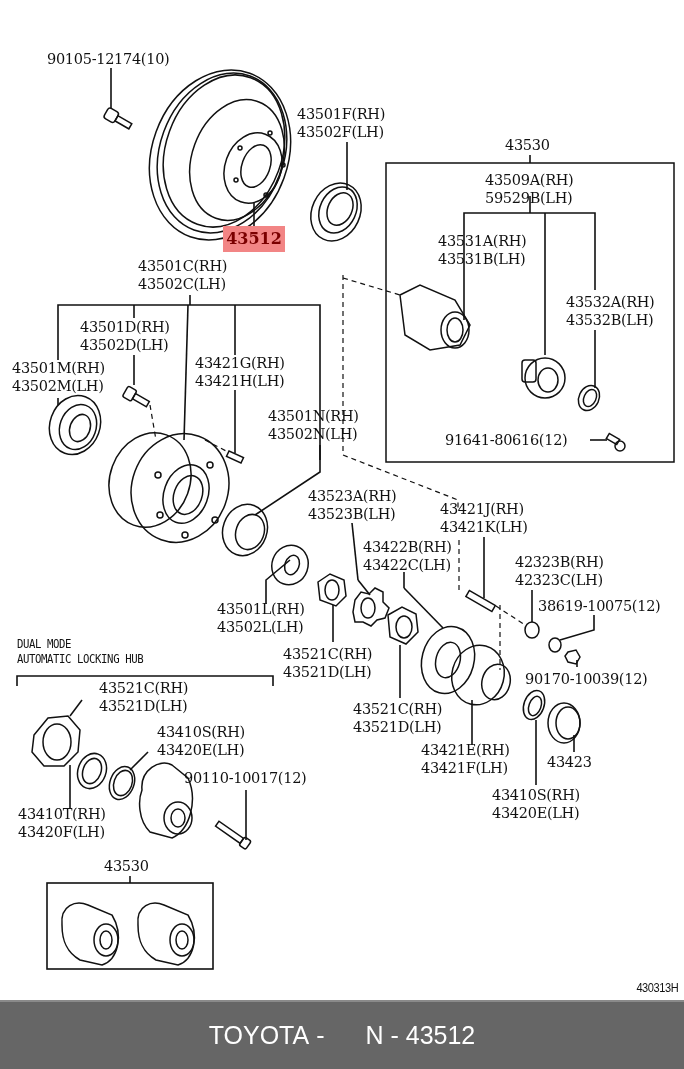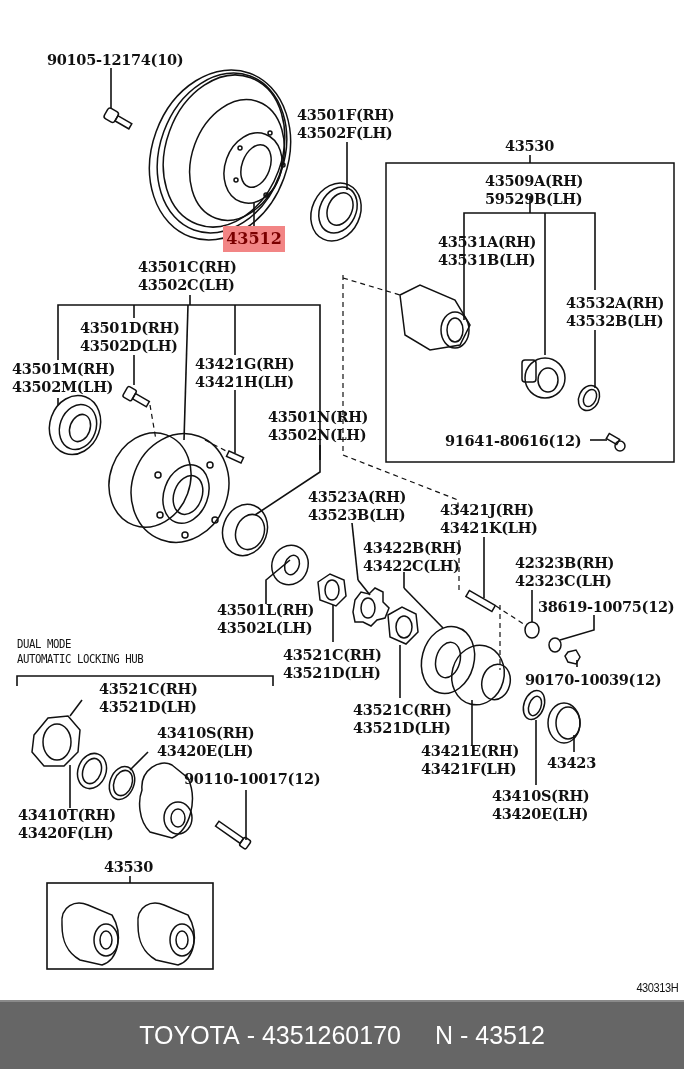--- a/index.html
+++ b/index.html
@@ -1,18 +1,18 @@
 <!DOCTYPE html>
 <html><head>
 <meta charset="utf-8">
 <style>
   html,body{margin:0;padding:0;background:#ffffff;}
   body{width:684px;height:1069px;position:relative;overflow:hidden;font-family:"DejaVu Serif","Liberation Serif",serif;}
   #diagram{position:absolute;left:0;top:0;width:684px;height:1000px;}
-  .lbl{position:absolute;font-family:"DejaVu Serif","Liberation Serif",serif;font-weight:bold;font-size:14.5px;line-height:17.5px;color:#111;white-space:nowrap;letter-spacing:-0.3px;}
+  .lbl{position:absolute;font-family:"DejaVu Serif","Liberation Serif",serif;font-weight:normal;font-size:14.5px;line-height:17.5px;color:#111;white-space:nowrap;letter-spacing:-0.3px;}
   .lbl span{display:block;}
   .hl{position:absolute;left:223px;top:226px;width:62px;height:26px;background:#f28585;color:#7a0000;font-family:"DejaVu Serif","Liberation Serif",serif;font-weight:bold;font-size:16px;line-height:26px;text-align:center;}
   .note{position:absolute;left:17px;top:636px;font-family:"DejaVu Sans Mono","Liberation Mono",monospace;font-size:13px;line-height:15px;color:#111;transform:scaleX(0.82);transform-origin:left top;letter-spacing:-0.5px;}
   .note span{display:block;}
   .code{position:absolute;right:6px;top:980px;font-family:"Liberation Sans","DejaVu Sans",sans-serif;font-size:13px;color:#111;transform:scaleX(0.85);transform-origin:right top;letter-spacing:-0.5px;}
   #footer{position:absolute;left:0;top:1000px;width:684px;height:69px;background:#666666;border-top:2px solid #8a8a8a;box-sizing:border-box;display:flex;align-items:center;justify-content:center;color:#ffffff;font-family:"Liberation Sans","DejaVu Sans",sans-serif;font-size:25px;}
   #footer .gap{display:inline-block;width:34px;}
 </style>
 </head>
 <body>
@@ -343,16 +343,16 @@
 <div class="hl">43512</div>
 
 <div class="note">
   <span>DUAL MODE</span>
   <span>AUTOMATIC LOCKING HUB</span>
 </div>
 
 <div class="code">430313H</div>
 
 <div id="footer">
-  <span>TOYOTA</span>&nbsp;<span>-</span>&nbsp;<span>4351260170</span>
+  <span>TOYOTA</span>&nbsp;<span>-</span>&nbsp;
   <span class="gap"></span>
   <span>N</span>&nbsp;<span>-</span>&nbsp;<span>43512</span>
 </div>
 
 </body></html>

